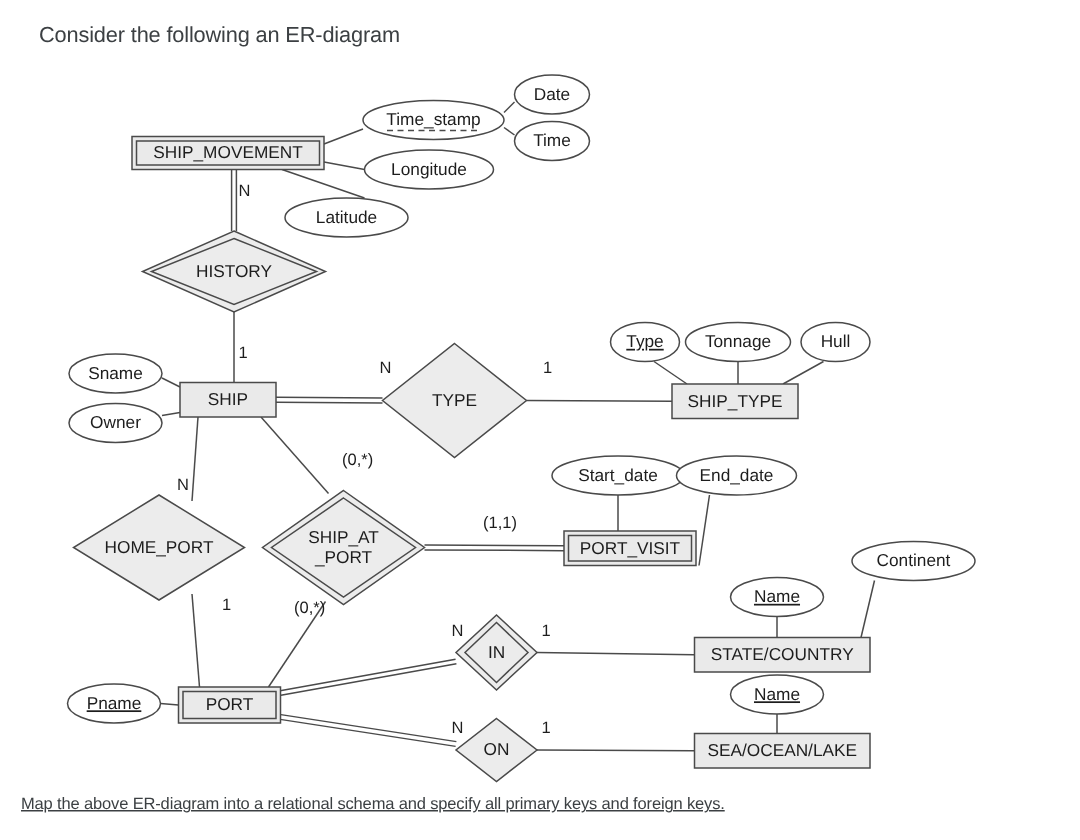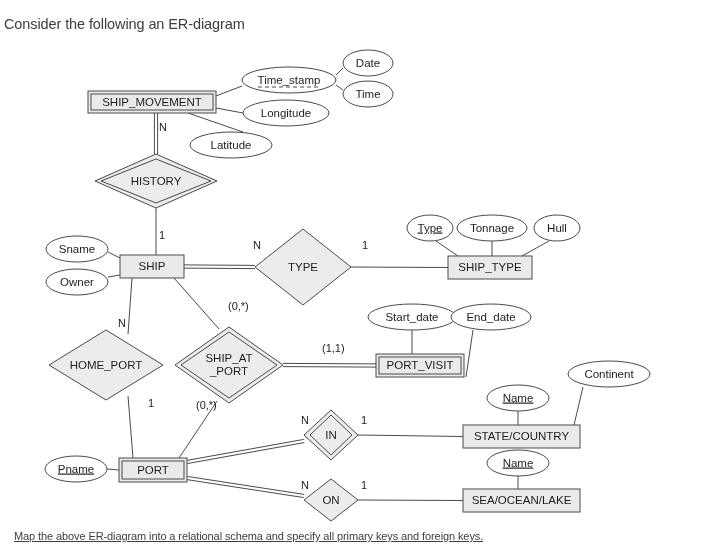--- a/index.html
+++ b/index.html
@@ -18,21 +18,21 @@
     background: #ffffff;
   }
   .prompt-text {
     position: absolute;
     color: #3c4043;
     font-size: 14.5px;
     font-family: "Liberation Sans", sans-serif;
     white-space: nowrap;
     letter-spacing: -0.1px;
   }
-  #prompt-top { left: 4px; top: 16px; }
+  #prompt-top { left: 26px; top: 16px; }
   #prompt-bottom { left: 14px; top: 530px; font-size: 11px; text-decoration: underline; }
 
   #diagram-svg {
     position: absolute;
     left: 0;
     top: 40px;
     width: 720px;
     height: 490px;
   }
   .ent-label, .rel-label, .attr-label, .card-label {

